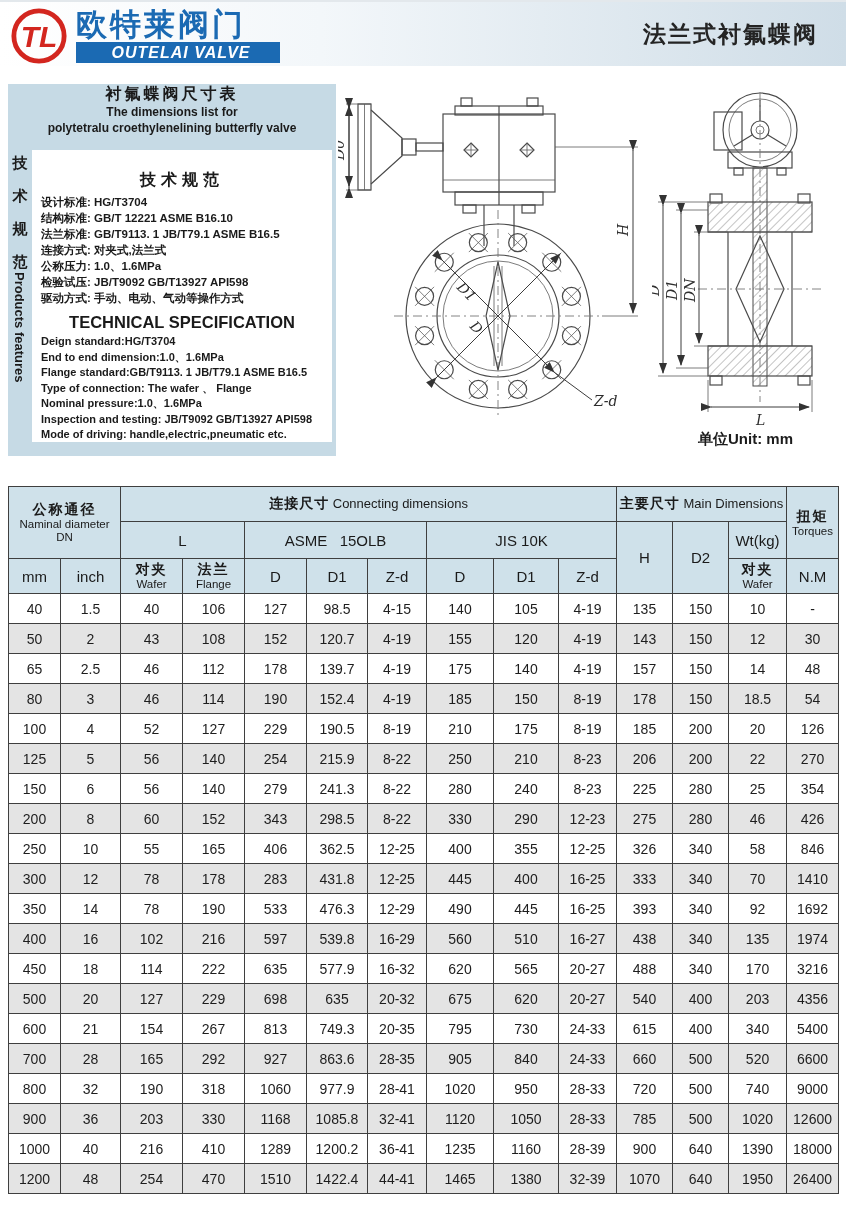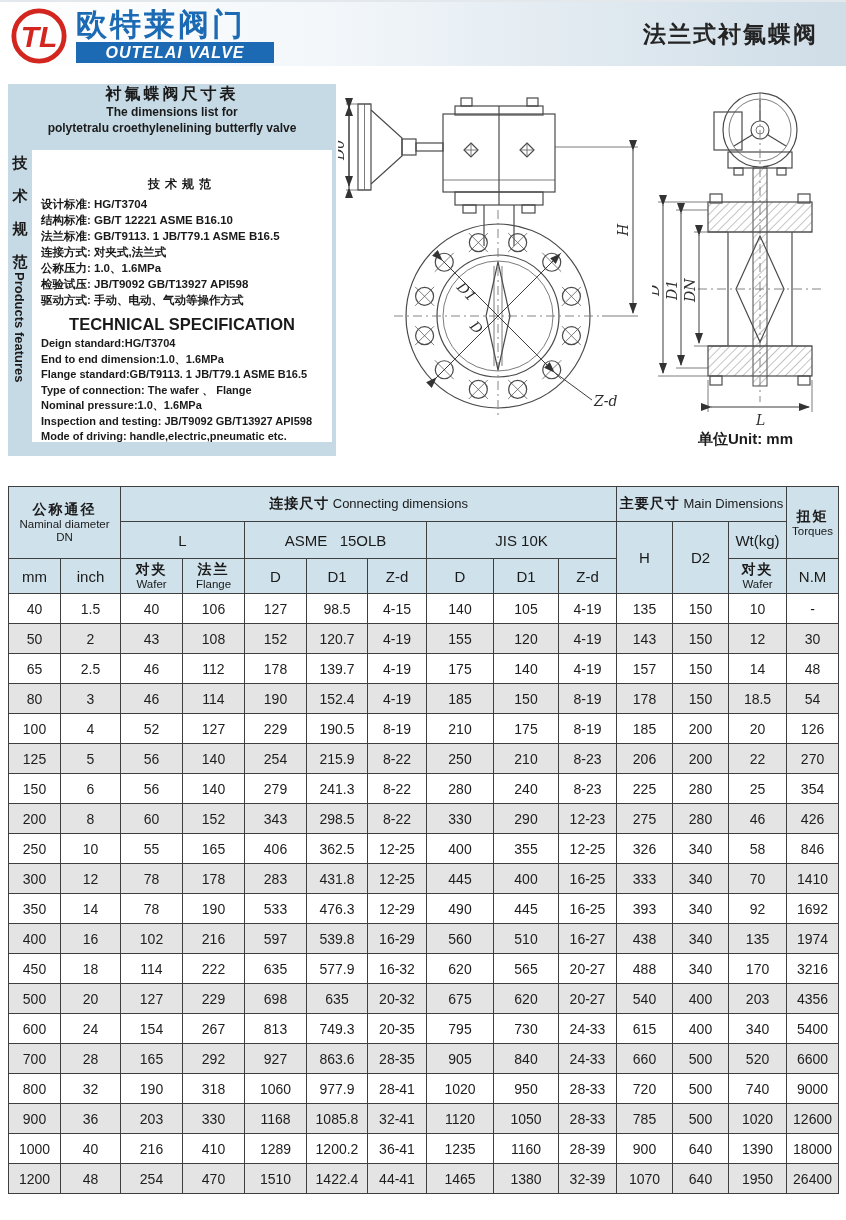--- a/index.html
+++ b/index.html
@@ -15,21 +15,21 @@
     border-top:2px solid #e3e8ec;
   }
   #logo{position:absolute;left:10px;top:5px;width:58px;height:58px;}
   #brand-zh{
     position:absolute;left:76px;top:2px;font-size:31px;font-weight:bold;
     color:#1b6ab3;letter-spacing:3px;white-space:nowrap;
   }
   #brand-en{
     position:absolute;left:76px;top:40px;width:198px;height:21px;
     background:#1b6ab3;color:#ffffff;font-weight:bold;font-style:italic;
-    font-size:16px;line-height:21px;text-align:center;letter-spacing:1px;
+    font-size:16px;line-height:21px;text-align:center;letter-spacing:1px;padding-left:6px;
   }
   #page-title{
     position:absolute;right:28px;top:17px;font-size:23px;font-weight:bold;
     color:#242424;letter-spacing:2px;text-align:right;
   }
   
   #spec-panel{
     position:absolute;left:8px;top:84px;width:328px;height:372px;
     background:#c6dae5;
   }
@@ -39,21 +39,21 @@
   #sidebar{position:absolute;left:0;top:70px;width:24px;}
   .sidebar-char{display:block;text-align:center;font-size:15px;font-weight:bold;margin-bottom:14px;}
   #sidebar-en{
     position:absolute;left:19px;top:188px;transform:rotate(90deg);
     transform-origin:left top;font-size:13px;font-weight:bold;white-space:nowrap;
   }
   #spec-box{
     position:absolute;left:24px;top:66px;width:300px;height:292px;
     background:#ffffff;
   }
-  #spec-zh-title{text-align:center;font-size:12px;font-weight:bold;letter-spacing:5px;margin:26px 0 3px;}
+  #spec-zh-title{text-align:center;font-size:16px;font-weight:bold;letter-spacing:5px;margin:20px 0 3px;}
   .spec-line{font-size:11.5px;font-weight:bold;line-height:16px;padding-left:9px;white-space:nowrap;}
   #spec-en-title{text-align:center;font-size:16.5px;font-weight:bold;margin:7px 0 2px;}
   #spec-en .spec-line{font-size:11px;line-height:15.5px;padding-left:9px;}
   
   #front-view{position:absolute;left:338px;top:84px;}
   #side-view{position:absolute;left:652px;top:84px;}
   svg .ln{stroke:#4a4a4a;stroke-width:1.2;fill:none;}
   svg .thin{stroke:#5a5a5a;stroke-width:0.8;fill:none;}
   svg .cl{stroke:#777;stroke-width:0.9;fill:none;stroke-dasharray:9 4 2 4;}
   svg .dim{stroke:#3c3c3c;stroke-width:1;fill:none;}
@@ -584,21 +584,21 @@
         <td>675</td>
         <td>620</td>
         <td>20-27</td>
         <td>540</td>
         <td>400</td>
         <td>203</td>
         <td>4356</td>
       </tr>
       <tr>
         <td>600</td>
-        <td>24</td>
+        <td>21</td>
         <td>154</td>
         <td>267</td>
         <td>813</td>
         <td>749.3</td>
         <td>20-35</td>
         <td>795</td>
         <td>730</td>
         <td>24-33</td>
         <td>615</td>
         <td>400</td>

